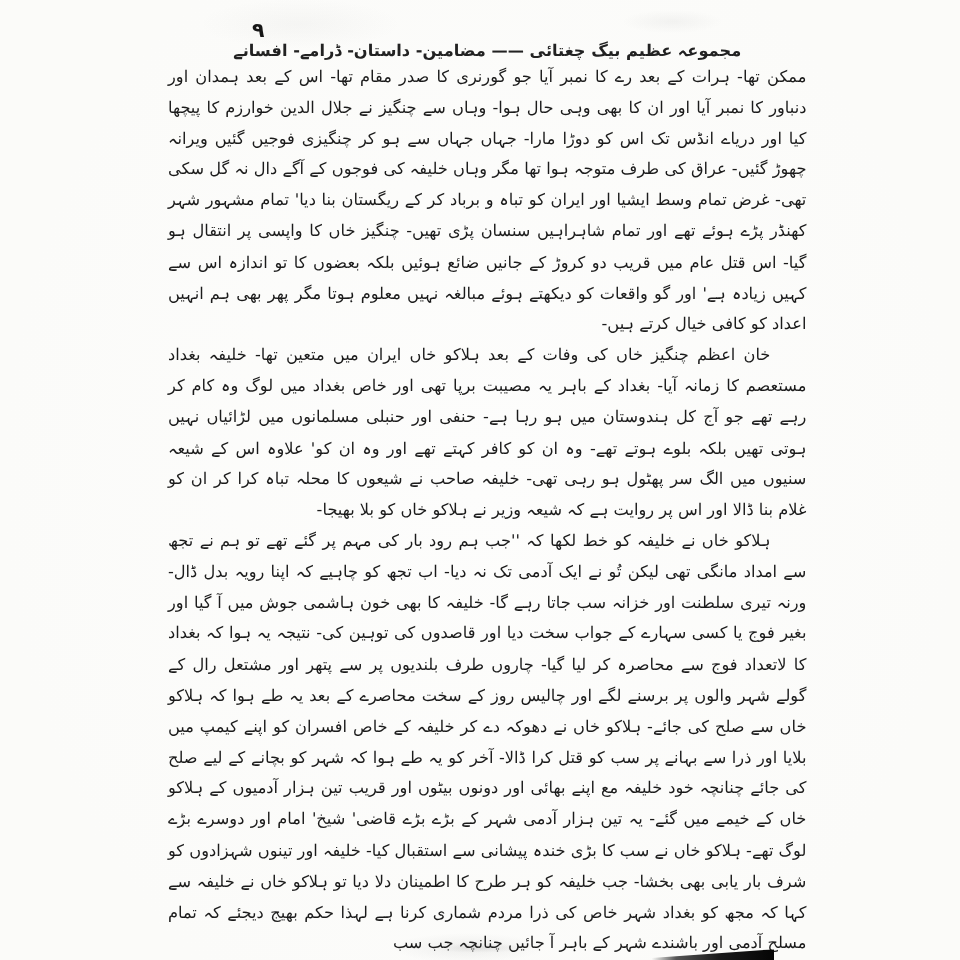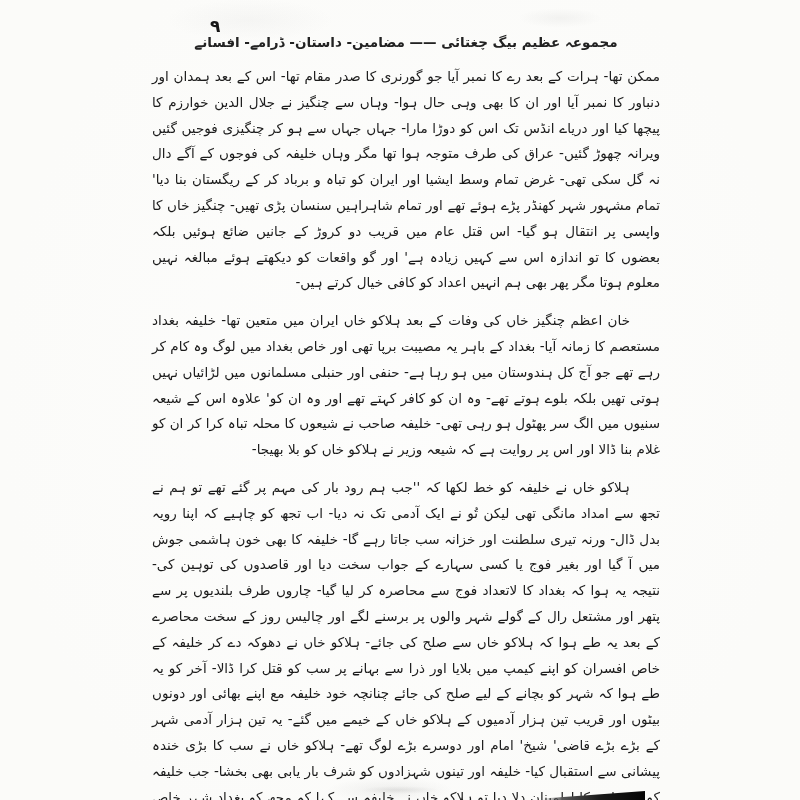--- a/index.html
+++ b/index.html
@@ -42,21 +42,21 @@
   .page-body {
     position: absolute;
     top: 52px; left: 140px; width: 532px;
     direction: rtl;
     text-align: justify;
     font-size: 13.5px;
     line-height: 25.8px;
     color: #1b1b1b;
     letter-spacing: -0.1px;
   }
-  .page-body p { margin: 12px; padding: 0; }
+  .page-body p { margin: 0; padding: 0; }
   .page-body p.indent { text-indent: 30px; }
   .scan-artifact-wedge {
     position: absolute;
     bottom: 0; left: 543px;
     width: 102px; height: 9px;
     background: linear-gradient(to left, #050505 0%, #1a1a1a 45%, #555 80%, transparent 100%);
     clip-path: polygon(0% 100%, 0% 82%, 100% 0%, 100% 100%);
   }
   .scan-smudge {
     position: absolute;

